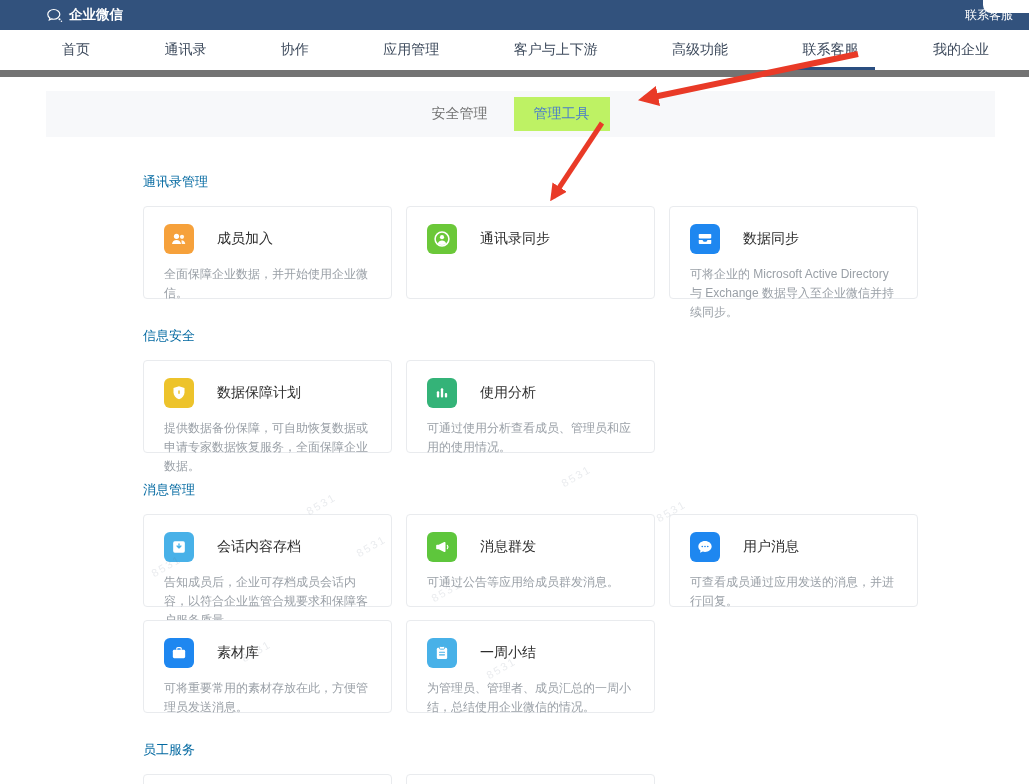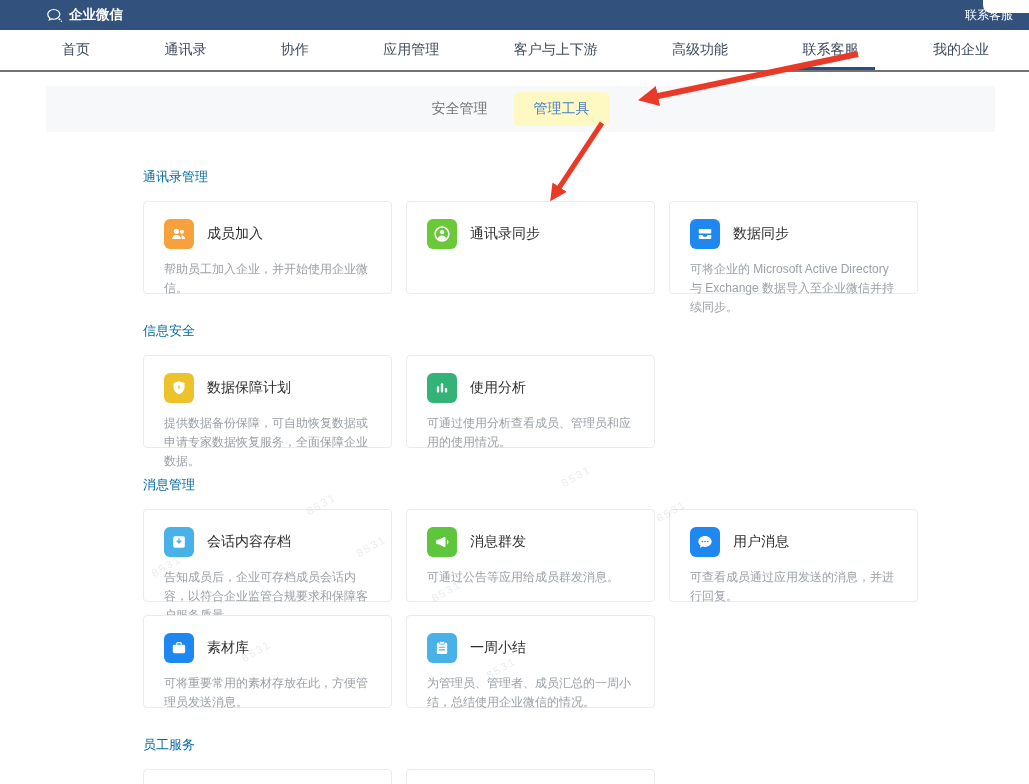--- a/index.html
+++ b/index.html
@@ -10,36 +10,36 @@
   }
   
   .topbar{height:30px;background:#32527d;display:flex;align-items:center;padding:0 16px 0 46px;box-sizing:border-box;}
   .brand{display:flex;align-items:center;gap:6px;color:#fff;font-size:13.5px;font-weight:bold;cursor:pointer;}
   .brand svg{width:17px;height:17px;display:block;}
   .top-links{margin-left:auto;display:flex;align-items:center;gap:9px;color:#fff;font-size:12px;flex-direction:column;}
   .top-link{cursor:pointer;}
   .top-sep{opacity:.4;font-size:11px;}
   .corner-notch{position:absolute;top:0;right:0;width:46px;height:13px;background:#fff;border-bottom-left-radius:8px;z-index:60;}
   
-  .mainnav{height:40px;border-bottom:2px solid #737373;display:flex;align-items:stretch;justify-content:space-between;padding:0 40px 0 62px;font-size:14px;color:#3d4a5c;background:#fff;}
+  .mainnav{height:40px;border-bottom:7px solid #737373;display:flex;align-items:stretch;justify-content:space-between;padding:0 40px 0 62px;font-size:14px;color:#3d4a5c;background:#fff;}
   .nav-item{display:flex;align-items:center;position:relative;cursor:pointer;white-space:nowrap;}
   .nav-item.active{color:#39465a;}
   .nav-item.active::after{content:"";position:absolute;left:-16px;right:-16px;bottom:0;height:3px;background:#2a4e80;}
   
   .tabstrip{margin:14px 34px 0 46px;height:46px;background:#f7f8fa;display:flex;align-items:center;justify-content:center;gap:26px;}
   .tab-plain{font-size:14px;color:#737373;cursor:pointer;}
-  .tab-pill{font-size:14px;color:#4b7ec9;background:#fef9c3;border-radius:6px;padding:8px 20px;cursor:pointer;}
+  .tab-pill{font-size:14px;color:#4b7ec9;background:#bef264;border-radius:0;padding:8px 20px;cursor:pointer;}
   
   .content{margin-left:143px;}
   .section{margin-top:28px;}
   .section.first{margin-top:36px;}
   .sec-title{font-size:13px;color:#0369a1;margin:0 0 15px 0;}
   .grid{display:grid;grid-template-columns:repeat(3,249px);gap:13px 14px;}
   .card{border:1px solid #e9ebee;border-radius:4px;background:#fff;height:93px;box-sizing:border-box;padding:17px 20px;cursor:pointer;}
-  .card-head{display:flex;align-items:center;gap:13px;}
+  .card-head{display:flex;align-items:center;gap:23px;}
   .cicon{width:30px;height:30px;border-radius:6px;display:flex;align-items:center;justify-content:center;flex:0 0 30px;}
   .cicon svg{width:20px;height:20px;display:block;}
   .ctitle{font-size:14px;color:#2d2d2d;}
   .cdesc{margin:11px 0 0;font-size:12px;color:#9aa0a7;line-height:19px;}
   
   .arrows{position:absolute;left:0;top:0;width:1029px;height:784px;z-index:50;pointer-events:none;}
   .wm{position:absolute;z-index:5;pointer-events:none;font-size:11px;color:rgba(100,112,134,.14);transform:rotate(-30deg);letter-spacing:2px;white-space:nowrap;}
 </style>
 </head>
 <body>
@@ -91,21 +91,21 @@
             <span class="cicon" style="background: rgb(246, 161, 59); color: rgb(246, 161, 59);">
               <svg viewBox="0 0 24 24">
                   <circle cx="9" cy="8.8" r="3.1" fill="#fff"></circle>
                   <circle cx="15.6" cy="9.4" r="2.5" fill="#fff" opacity=".92"></circle>
                   <path d="M3.6 18c.2-3 2.6-4.9 5.4-4.9s5.2 1.9 5.4 4.9z" fill="#fff"></path>
                   <path d="M14.9 13.5c2.6.2 4.4 1.9 4.6 4.5h-4.2z" fill="#fff" opacity=".92"></path>
                 </svg>
             </span>
             <span class="ctitle">成员加入</span>
           </div>
-          <p class="cdesc">帮助员工加入企业，并开始使用企业微信。</p>
+          <p class="cdesc">全面保障企业数据，并开始使用企业微信。</p>
         </div>
         <div class="card">
           <div class="card-head">
             <span class="cicon" style="background: rgb(107, 200, 57); color: rgb(107, 200, 57);">
               <svg viewBox="0 0 24 24">
                   <circle cx="12" cy="12" r="8.3" fill="none" stroke="#fff" stroke-width="1.8"></circle>
                   <circle cx="12" cy="9.8" r="2.5" fill="#fff"></circle>
                   <path d="M6.9 17.3c.8-2.3 2.8-3.6 5.1-3.6s4.3 1.3 5.1 3.6a8.3 8.3 0 0 1-10.2 0z" fill="#fff"></path>
                 </svg>
             </span>

